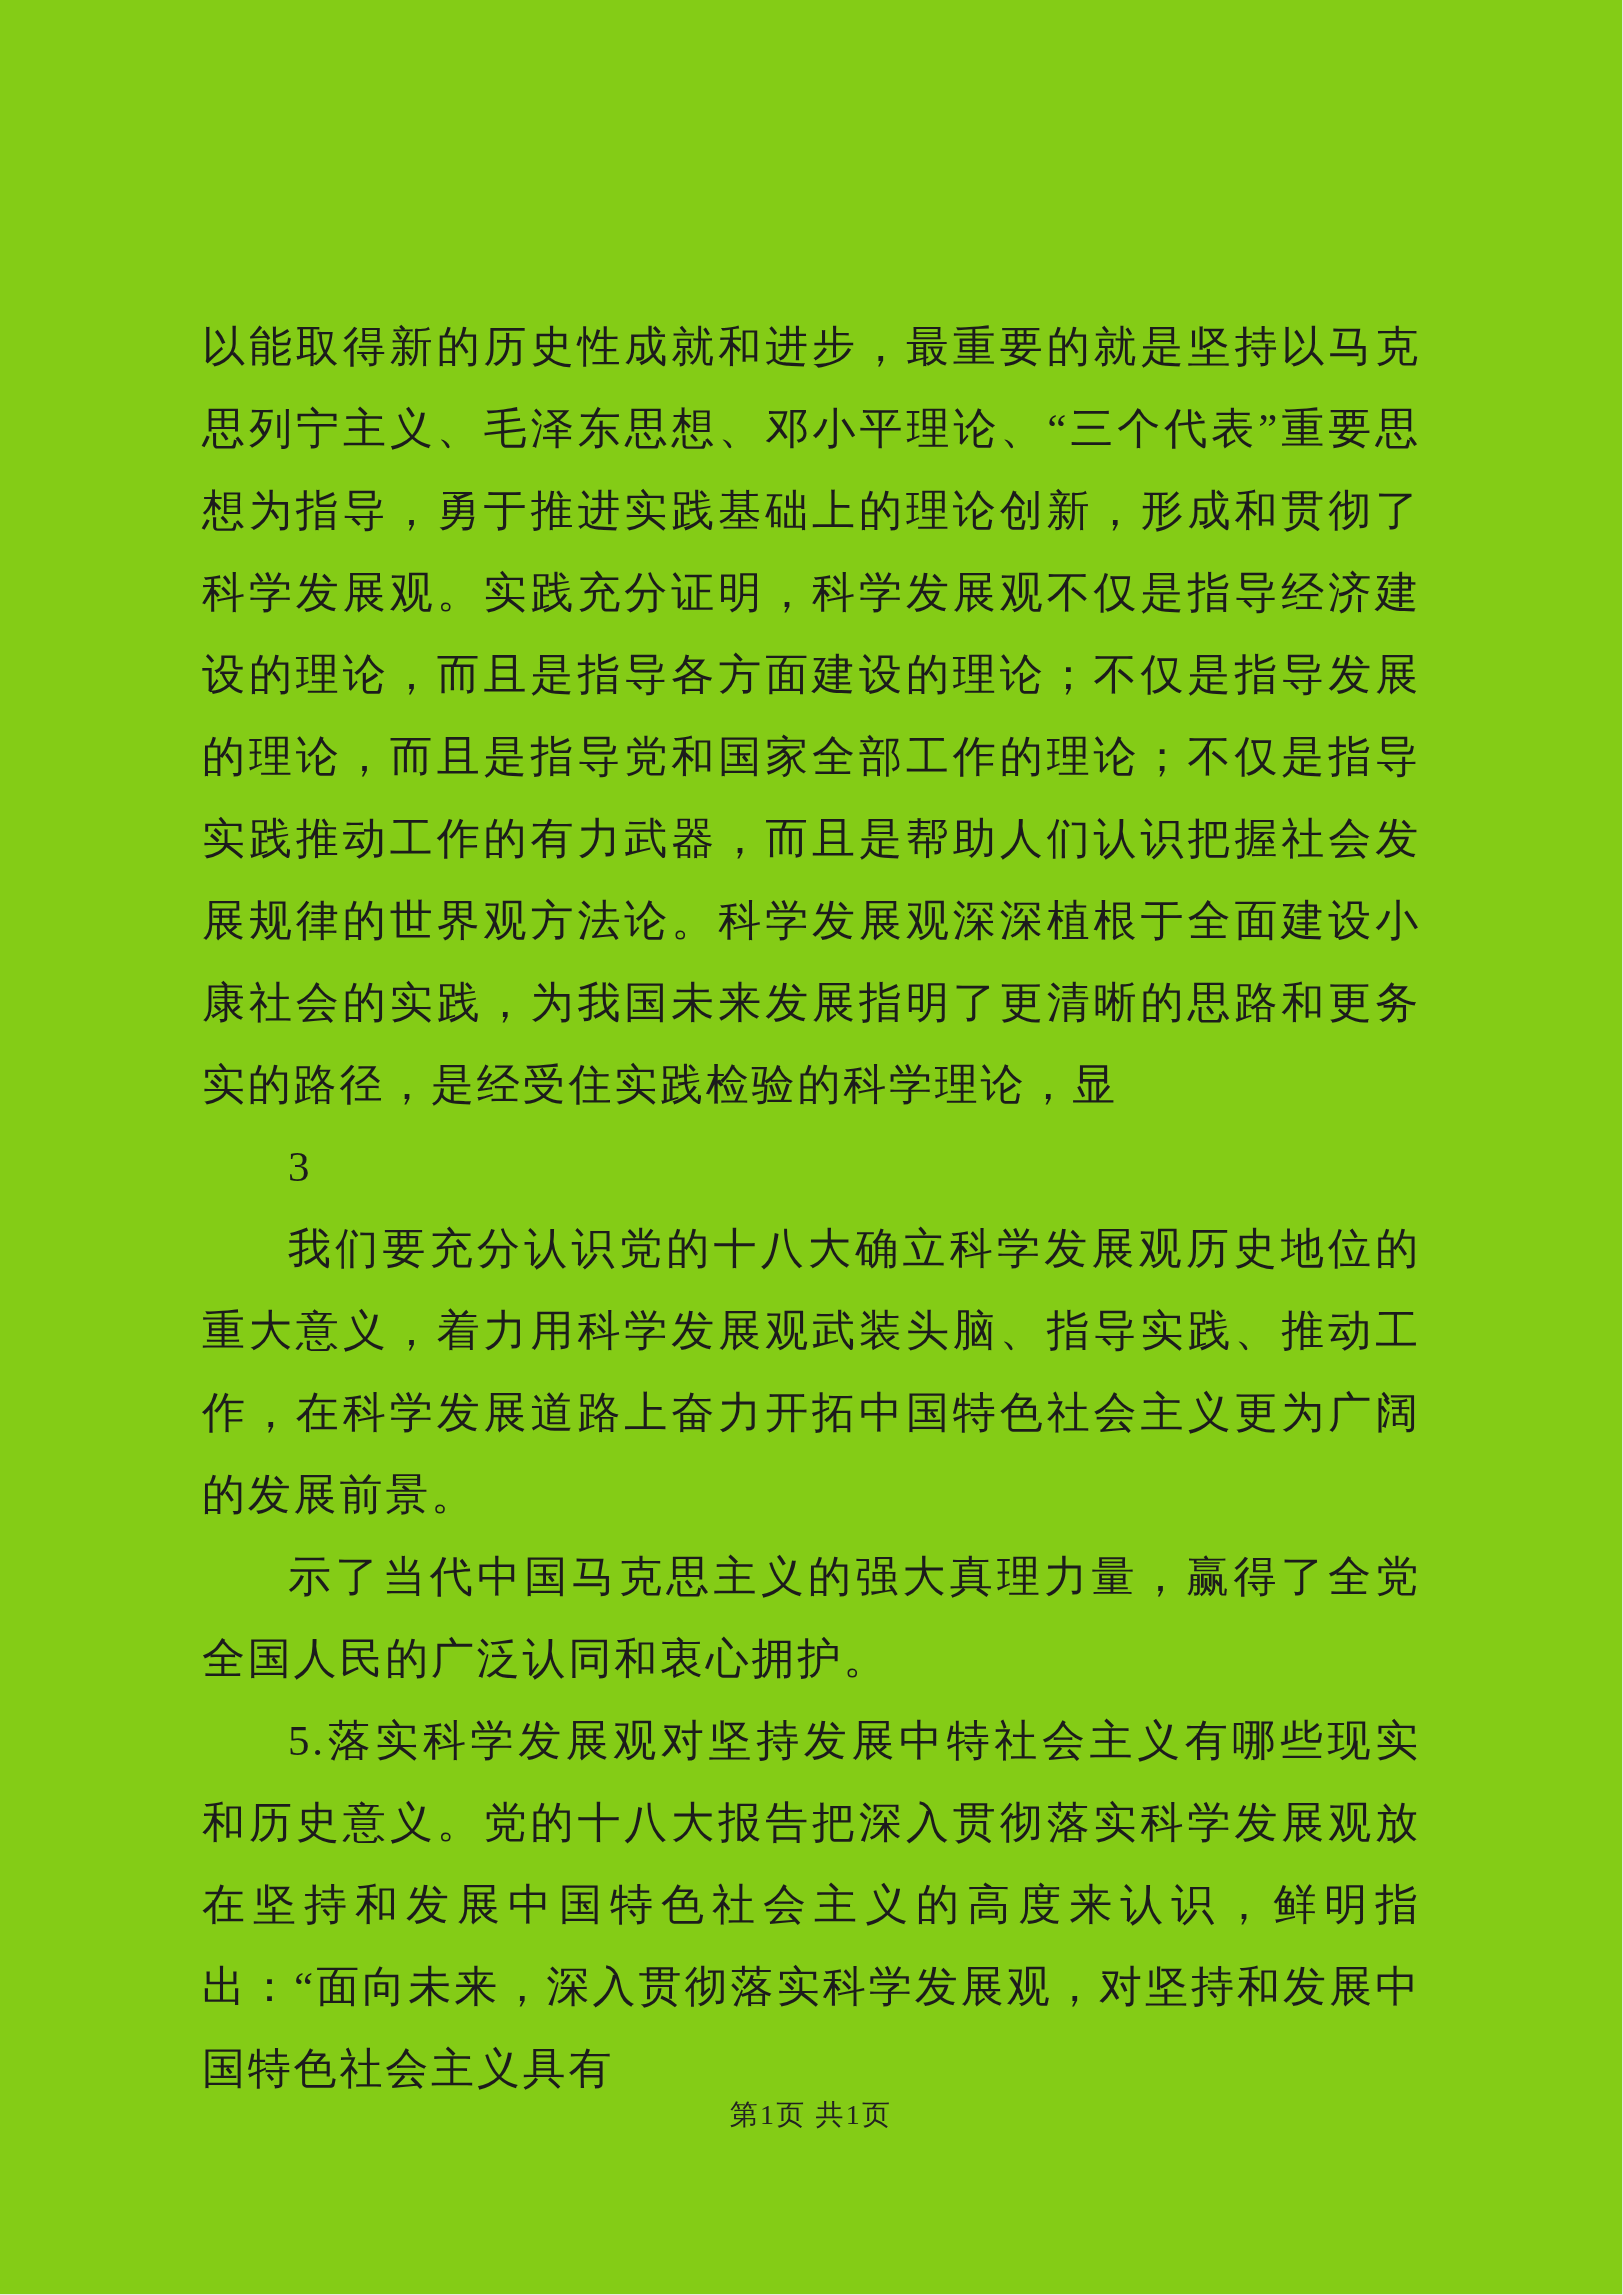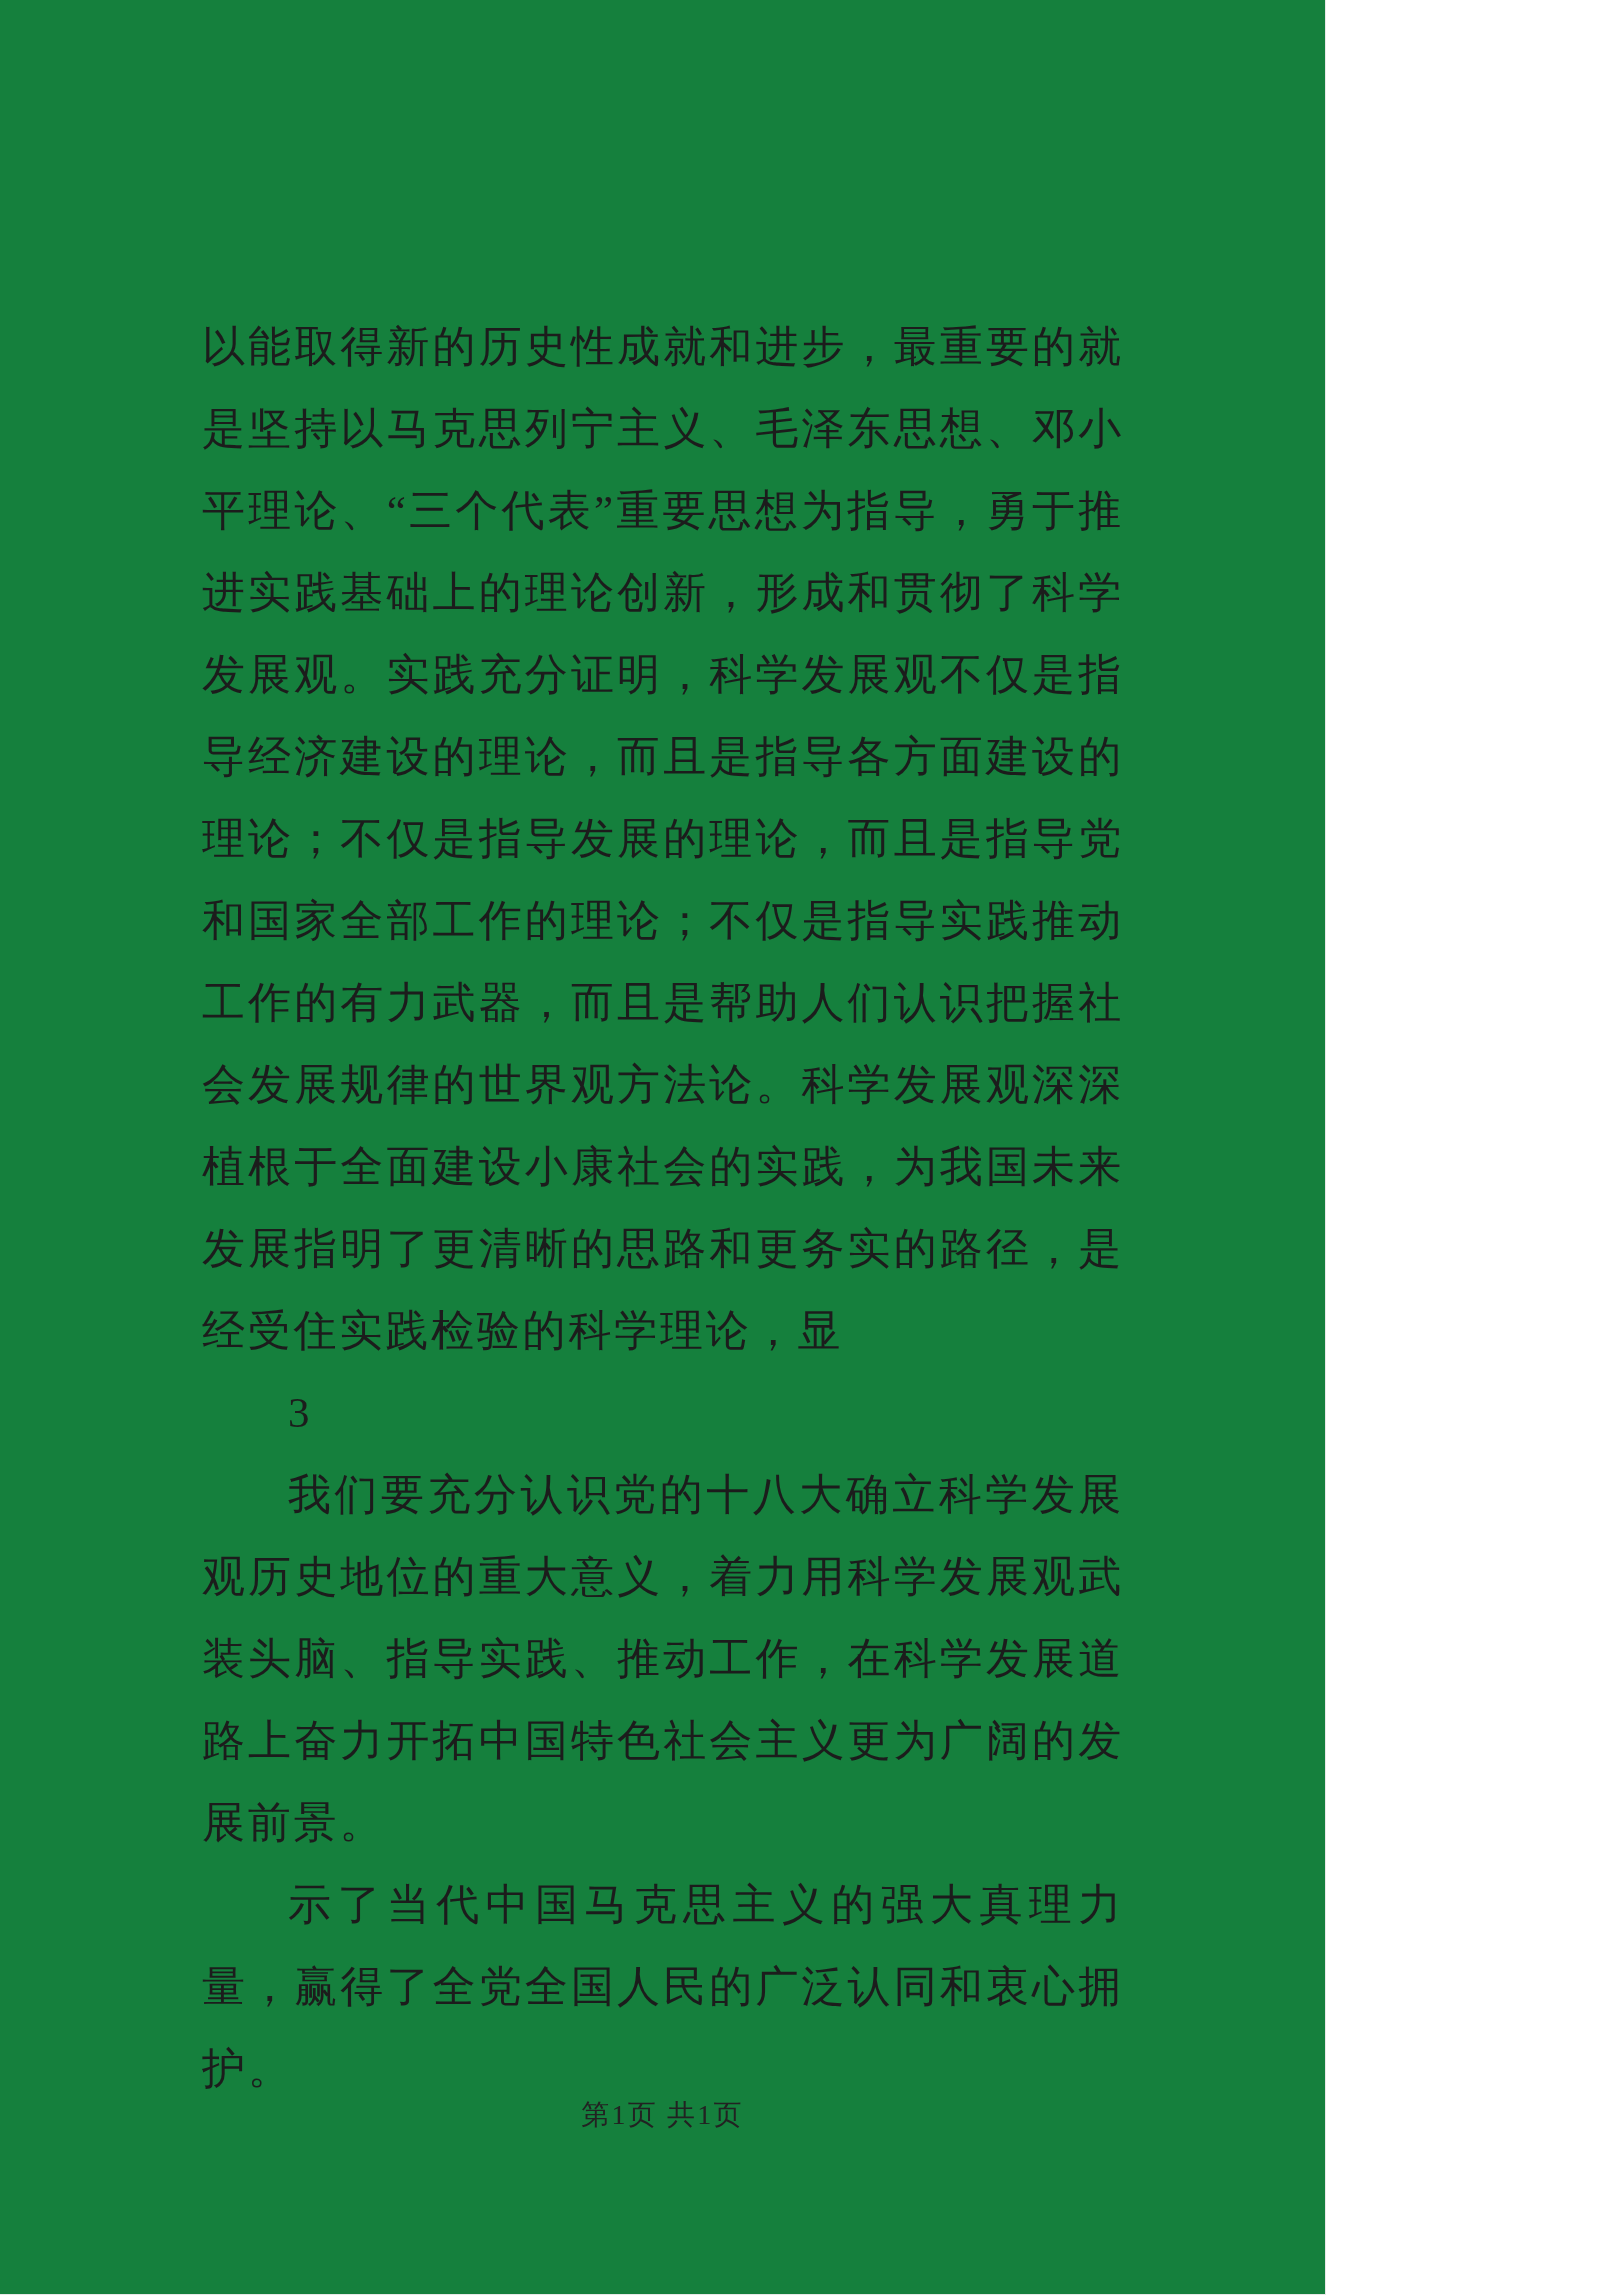--- a/index.html
+++ b/index.html
@@ -4,23 +4,23 @@
 <style>
   * { margin: 0; padding: 0; box-sizing: border-box; }
   html, body {
     width: 1623px;
     height: 2295px;
     background: #ffffff;
     font-family: "Liberation Serif", "DejaVu Serif", serif;
   }
   .page {
     position: relative;
-    width: 1326px;
+    width: 1623px;
     height: 2295px;
-    background: #15803d;
+    background: #84cc16;
     border-right: 1.1px solid #e8e8e8;
     border-bottom: 1.1px solid #e8e8e8;
     overflow: hidden;
   }
   .content {
     padding: 306px 201px 0 202px;
     color: #1c1c1c;
   }
   .content p {
     font-size: 43px;
@@ -47,16 +47,17 @@
 </style>
 </head>
 <body>
 
 <div class="page">
   <div class="content">
     <p>以能取得新的历史性成就和进步，最重要的就是坚持以马克思列宁主义、毛泽东思想、邓小平理论、“三个代表”重要思想为指导，勇于推进实践基础上的理论创新，形成和贯彻了科学发展观。实践充分证明，科学发展观不仅是指导经济建设的理论，而且是指导各方面建设的理论；不仅是指导发展的理论，而且是指导党和国家全部工作的理论；不仅是指导实践推动工作的有力武器，而且是帮助人们认识把握社会发展规律的世界观方法论。科学发展观深深植根于全面建设小康社会的实践，为我国未来发展指明了更清晰的思路和更务实的路径，是经受住实践检验的科学理论，显</p>
     <p class="indent">3</p>
     <p class="indent">我们要充分认识党的十八大确立科学发展观历史地位的重大意义，着力用科学发展观武装头脑、指导实践、推动工作，在科学发展道路上奋力开拓中国特色社会主义更为广阔的发展前景。</p>
     <p class="indent">示了当代中国马克思主义的强大真理力量，赢得了全党全国人民的广泛认同和衷心拥护。</p>
+    <p class="indent">5.落实科学发展观对坚持发展中特社会主义有哪些现实和历史意义。党的十八大报告把深入贯彻落实科学发展观放在坚持和发展中国特色社会主义的高度来认识，鲜明指出：“面向未来，深入贯彻落实科学发展观，对坚持和发展中国特色社会主义具有</p>
   </div>
   <div class="footer">第1页 共1页</div>
 </div>
 
 
 </body></html>

